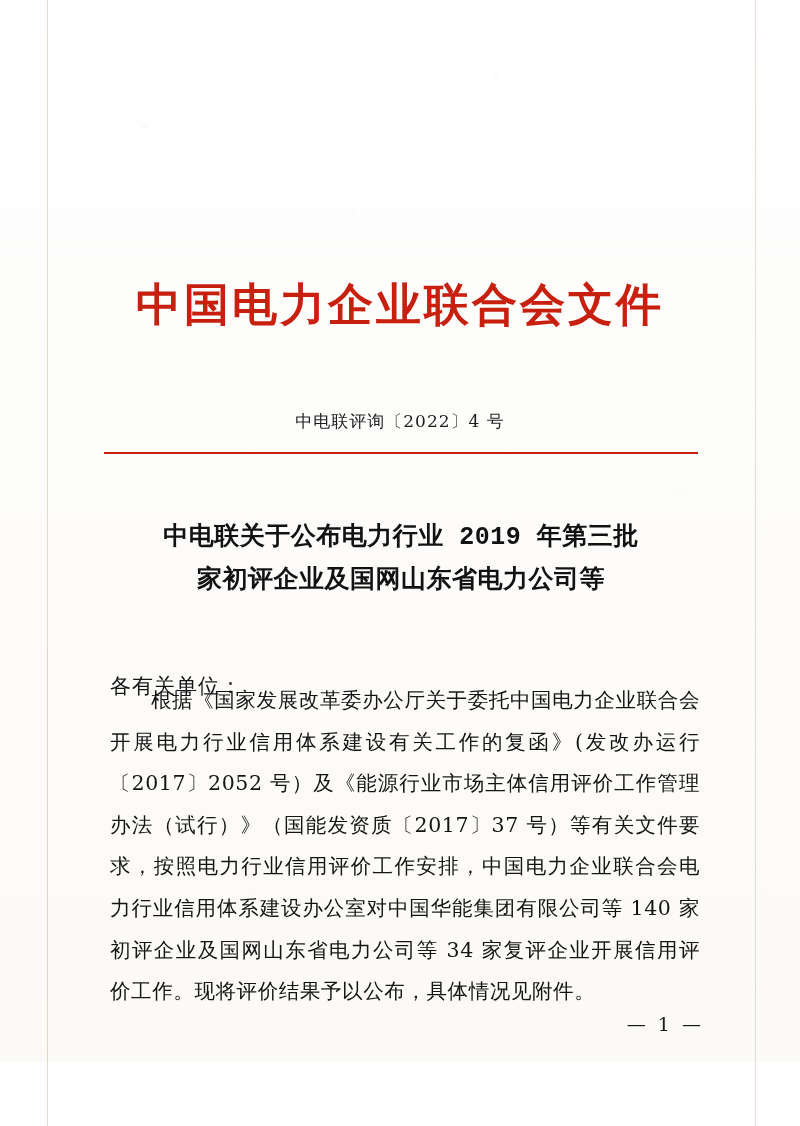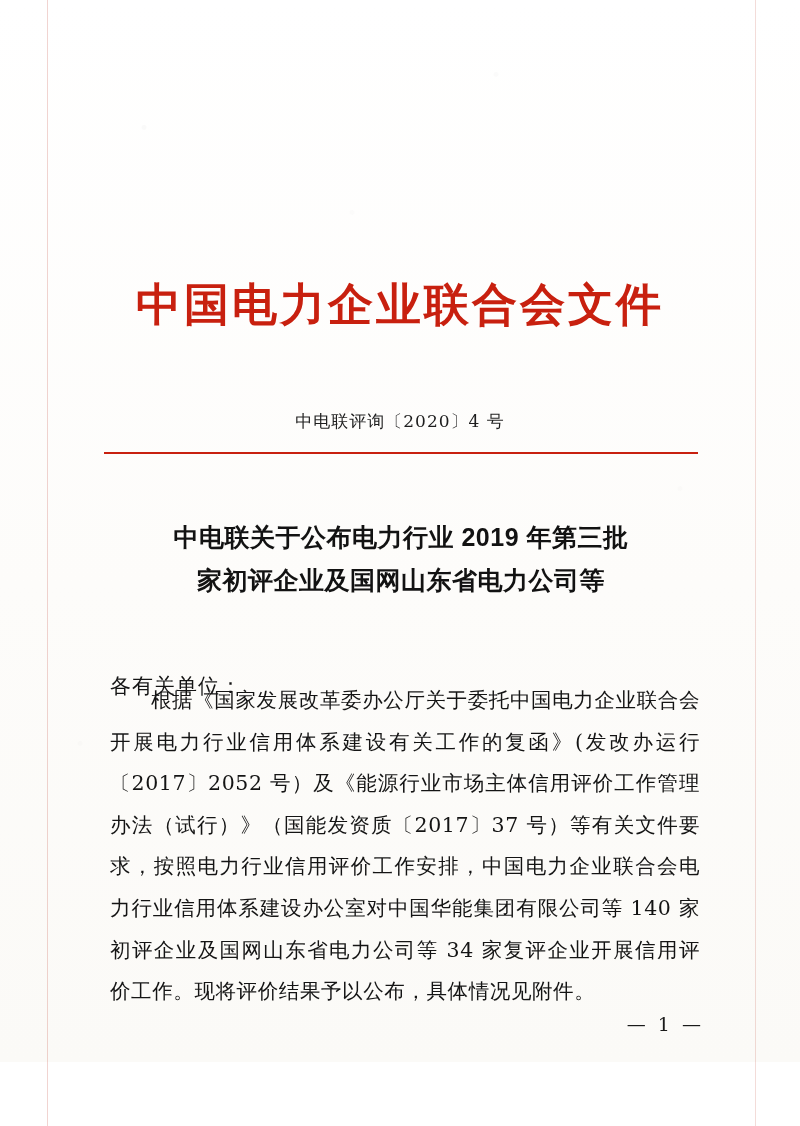--- a/index.html
+++ b/index.html
@@ -87,21 +87,21 @@
     height: 2.4px;
     background: #c8200f;
   }
 
   .doc-title {
     position: absolute;
     top: 516px;
     left: 108px;
     width: 586px;
     text-align: center;
-    font-family: Liberation Sans, sans-serif;
+    font-family: Liberation Mono, monospace;
     font-weight: bold;
     font-size: 25px;
     line-height: 1.72;
     color: #121212;
     letter-spacing: 0.5px;
   }
 
   .salutation {
     position: absolute;
     top: 644px;
@@ -143,21 +143,21 @@
 
 <div class="page">
   <div class="paper-grain"></div>
   <div class="edge-line-left"></div>
   <div class="edge-line-right"></div>
 
   <div class="letterhead">
     <div class="letterhead-title">中国电力企业联合会文件</div>
   </div>
 
-  <div class="doc-number">中电联评询〔2020〕4 号</div>
+  <div class="doc-number">中电联评询〔2022〕4 号</div>
 
   <div class="red-rule"></div>
 
   <div class="doc-title">
     <div>中电联关于公布电力行业 2019 年第三批</div>
     <div>家初评企业及国网山东省电力公司等</div>
   </div>
 
   <div class="salutation">各有关单位：</div>
 

